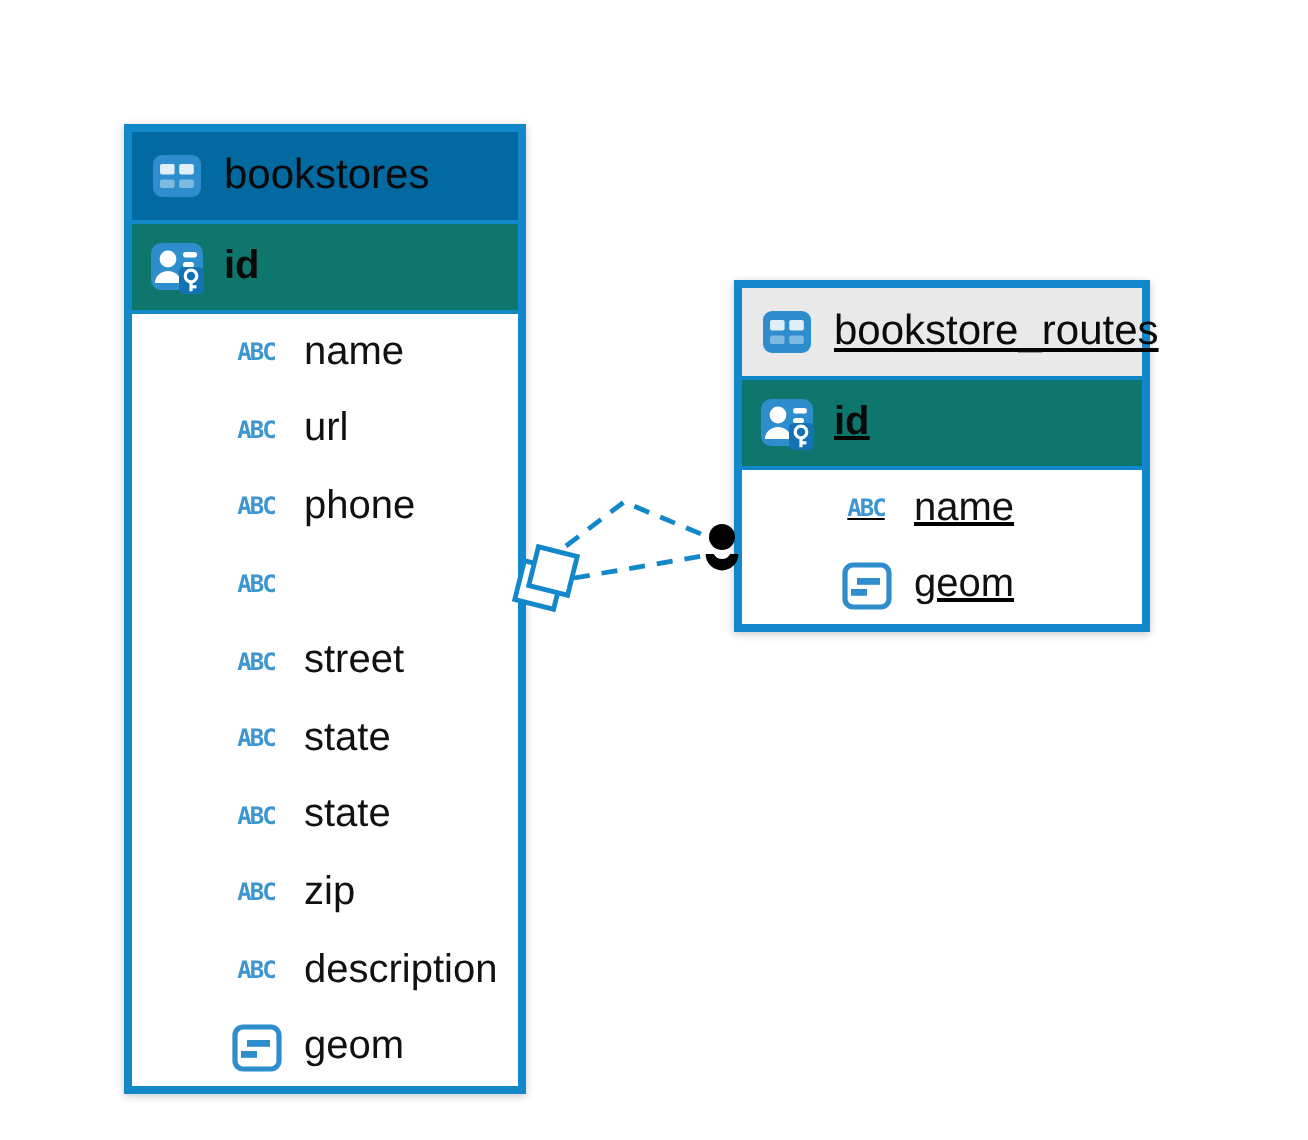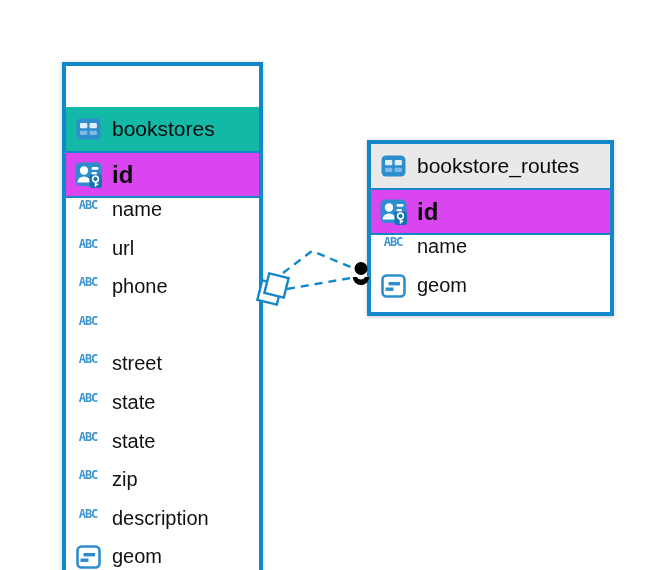--- a/index.html
+++ b/index.html
@@ -12,46 +12,47 @@
   }
   .erd-table{
     position:absolute;
     background:#ffffff;
     border:4px solid #1287c9;
     box-shadow:0 1px 4px rgba(0,0,0,0.22);
     z-index:1;
     box-sizing:border-box;
   }
   #table-bookstores{left:62px;top:62px;width:201px;}
-  #table-bookstore-routes{left:367px;top:140px;width:247px;}
+  #table-bookstore-routes{left:367px;top:140px;width:208px;text-decoration:underline;}
   .tbl-header{
     height:44px;
     display:flex;align-items:center;
     padding-left:8px;gap:10px;
     border-bottom:2.5px solid #1287c9;
     font-size:21px;color:#0a0a0a;
     white-space:nowrap;
   }
-  .tbl-header.orange{background:#14b8a6;margin-top:41px;}
+  .tbl-header.orange{background:#0369a1;}
   .tbl-header.gray{background:#e9e9e9;}
   .tbl-id-row{
     height:43px;
     display:flex;align-items:center;
     padding-left:8px;gap:10px;
     border-bottom:2.5px solid #1287c9;
-    font-size:24px;font-weight:700;color:#0a0a0a;
-    background:#d946ef;
+    font-size:20px;font-weight:700;color:#0a0a0a;
+    background:#0f766e;
   }
   .tbl-row{
     height:38.6px;
-    display:flex;align-items:flex-start;
+    display:flex;align-items:center;
     padding-left:8px;gap:10px;
     font-size:20px;color:#111111;
     background:#ffffff;
     white-space:nowrap;
+    margin-left:40px;
   }
   .icon-cell{
     width:28px;min-width:28px;
     display:flex;align-items:center;justify-content:center;
   }
   .abc-glyph{
     font-family:"DejaVu Sans Mono", monospace;
     font-size:12px;font-weight:800;
     color:#3d95d1;letter-spacing:-1px;
   }

